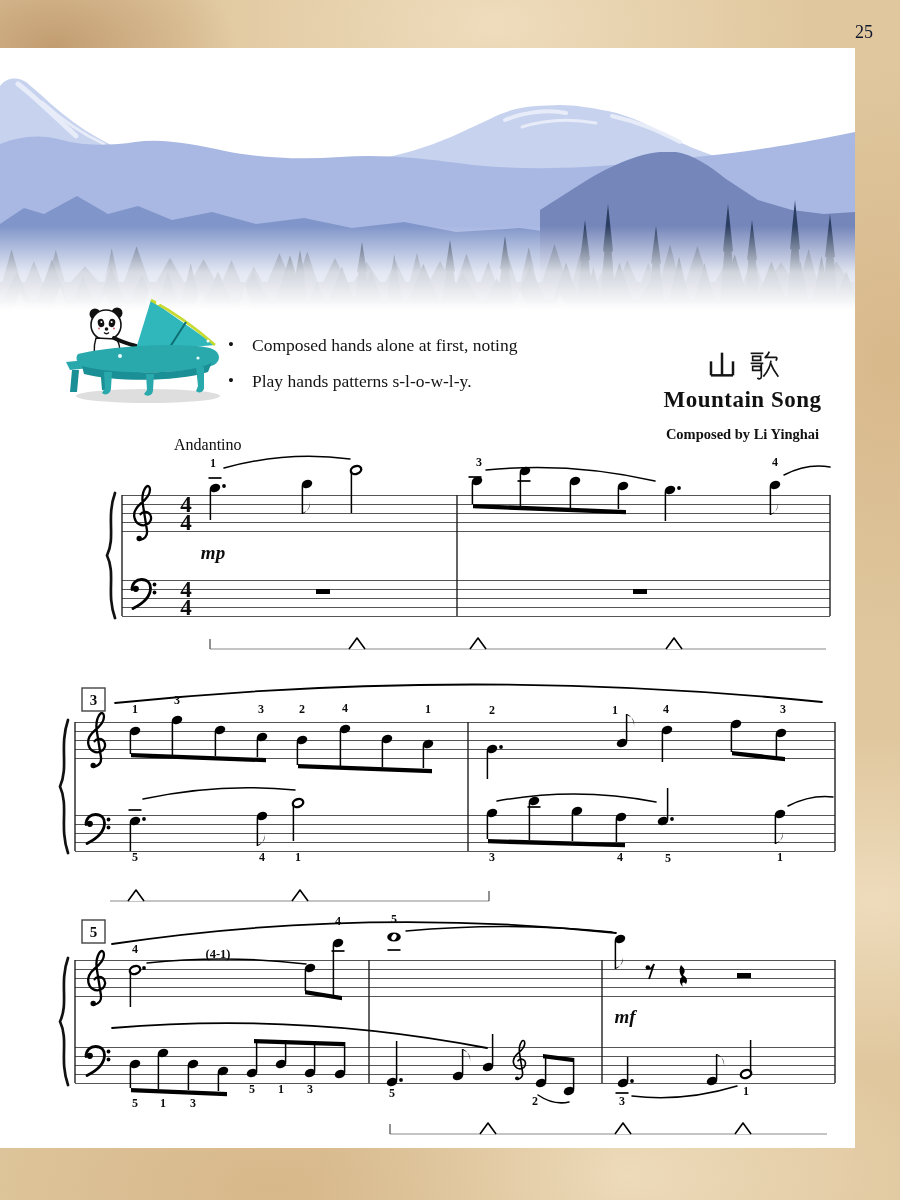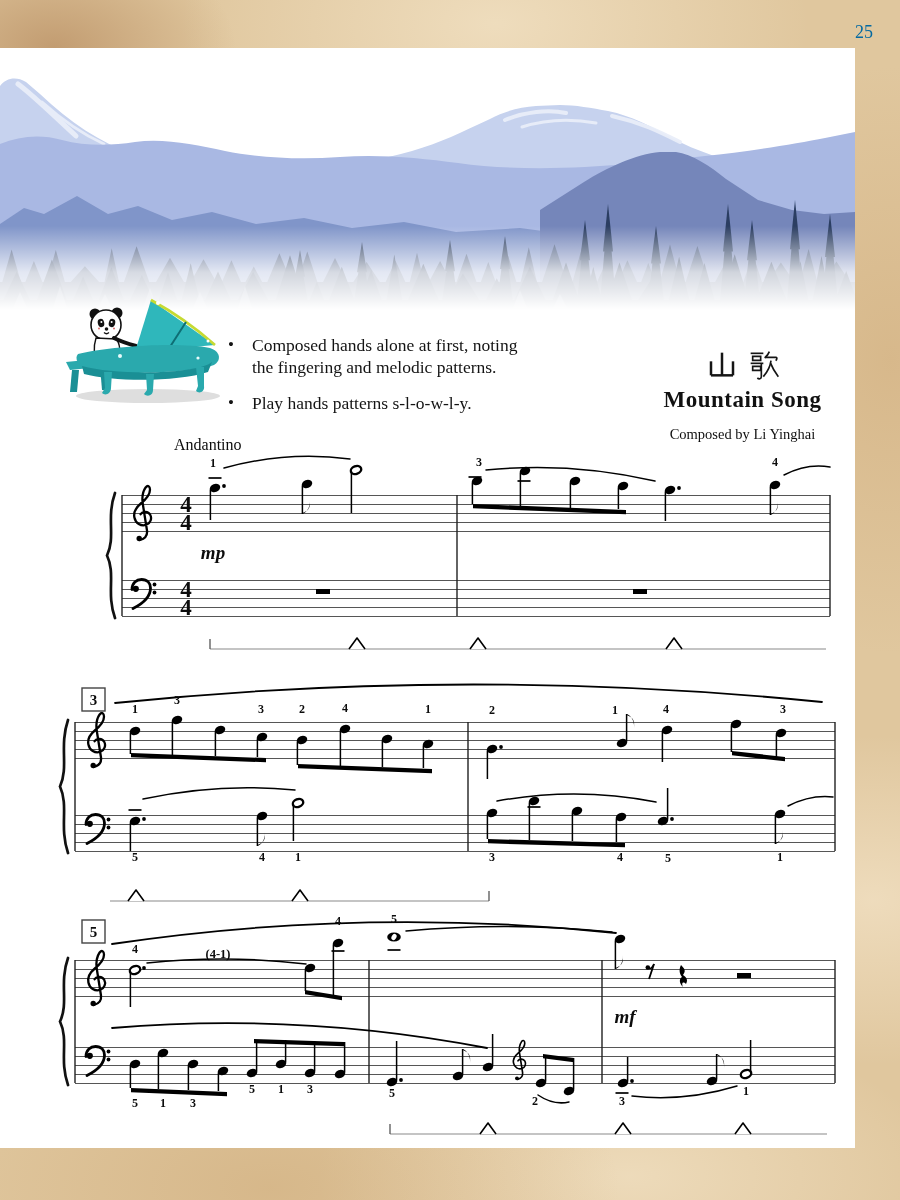--- a/index.html
+++ b/index.html
@@ -8,32 +8,32 @@
        background-color:#e0c79e;
        background-image:
          radial-gradient(260px 160px at 6% 4%,  rgba(153,97,51,.42), transparent 70%),
          radial-gradient(420px 240px at 55% 2%, rgba(250,238,214,.55), transparent 75%),
          radial-gradient(300px 420px at 99% 30%, rgba(201,160,108,.38), transparent 70%),
          radial-gradient(340px 220px at 97% 75%, rgba(252,240,218,.5), transparent 75%),
          radial-gradient(500px 260px at 30% 99%, rgba(196,154,100,.34), transparent 70%),
          radial-gradient(420px 200px at 70% 98%, rgba(250,238,214,.5), transparent 75%);}
   .white-page{position:absolute;left:0;top:48px;width:855px;height:1100px;background:#fff;}
   .page-number{position:absolute;top:22px;left:855px;width:40px;text-align:left;
-       font-size:18px;color:#0369a1;}
+       font-size:18px;color:#0f172a;}
   .abs{position:absolute;}
   .instructions{position:absolute;left:228px;top:334px;width:420px;font-size:17.5px;color:#141414;line-height:22px;}
   .bullet-item{display:flex;margin-bottom:14px;}
   .bdot{width:24px;flex:none;font-size:17px;}
   .btext b{font-weight:normal;}
   .btext .line2{display:block;}
   .title-block{position:absolute;left:600px;top:349px;width:285px;text-align:center;color:#111;}
   .cjk{display:flex;justify-content:center;gap:10px;height:34px;margin-bottom:4px;}
   .eng-title{font-size:23px;font-weight:bold;letter-spacing:.5px;}
   .composer{position:absolute;left:600px;top:426px;width:285px;text-align:center;
-       font-size:14.5px;font-weight:normal;color:#111;}
+       font-size:14.5px;font-weight:bold;color:#111;}
   .tempo{position:absolute;left:174px;top:436px;font-size:16px;font-weight:normal;color:#0c0c0c;}
   .sr{position:absolute;width:1px;height:1px;overflow:hidden;clip:rect(0 0 0 0);}
   svg{display:block;}
   #score-layer{position:absolute;left:0;top:0;}
 </style>
 </head>
 <body>
 
 <div class="white-page"></div>
 
@@ -128,21 +128,21 @@
     <circle cx="62" cy="64" r="2" fill="#e8fbfb"></circle>
     <circle cx="140" cy="66" r="1.6" fill="#e8fbfb"></circle>
     <path d="M46,80 L54,80 L53,96 C53,102 47,104 44,101 L47,96 Z" fill="#2aa9ad"></path>
     <path d="M88,82 L96,82 L95,98 C95,104 89,105 86,102 L89,98 Z" fill="#2aa9ad"></path>
     <path d="M138,75 L146,75 L146,94 C147,100 141,102 138,99 L140,94 Z" fill="#2aa9ad"></path>
   </svg>
 
 <div class="instructions">
   <div class="bullet-item">
     <span class="bdot">•</span>
-    <span class="btext"><span>Composed </span><b>hands alone</b><span> at first, noting</span><span class="line2">the fingering and melodic patterns.</span></span>
+    <span class="btext"><span>Composed </span><b>hands alone</b><span> at first, noting</span></span>
   </div>
   <div class="bullet-item">
     <span class="bdot">•</span>
     <span class="btext"><span>Play </span><b>hands patterns</b><span> s-l-o-w-l-y.</span></span>
   </div>
 </div>
 
 <div class="title-block">
   <span class="sr">山歌</span>
   <div class="cjk">

